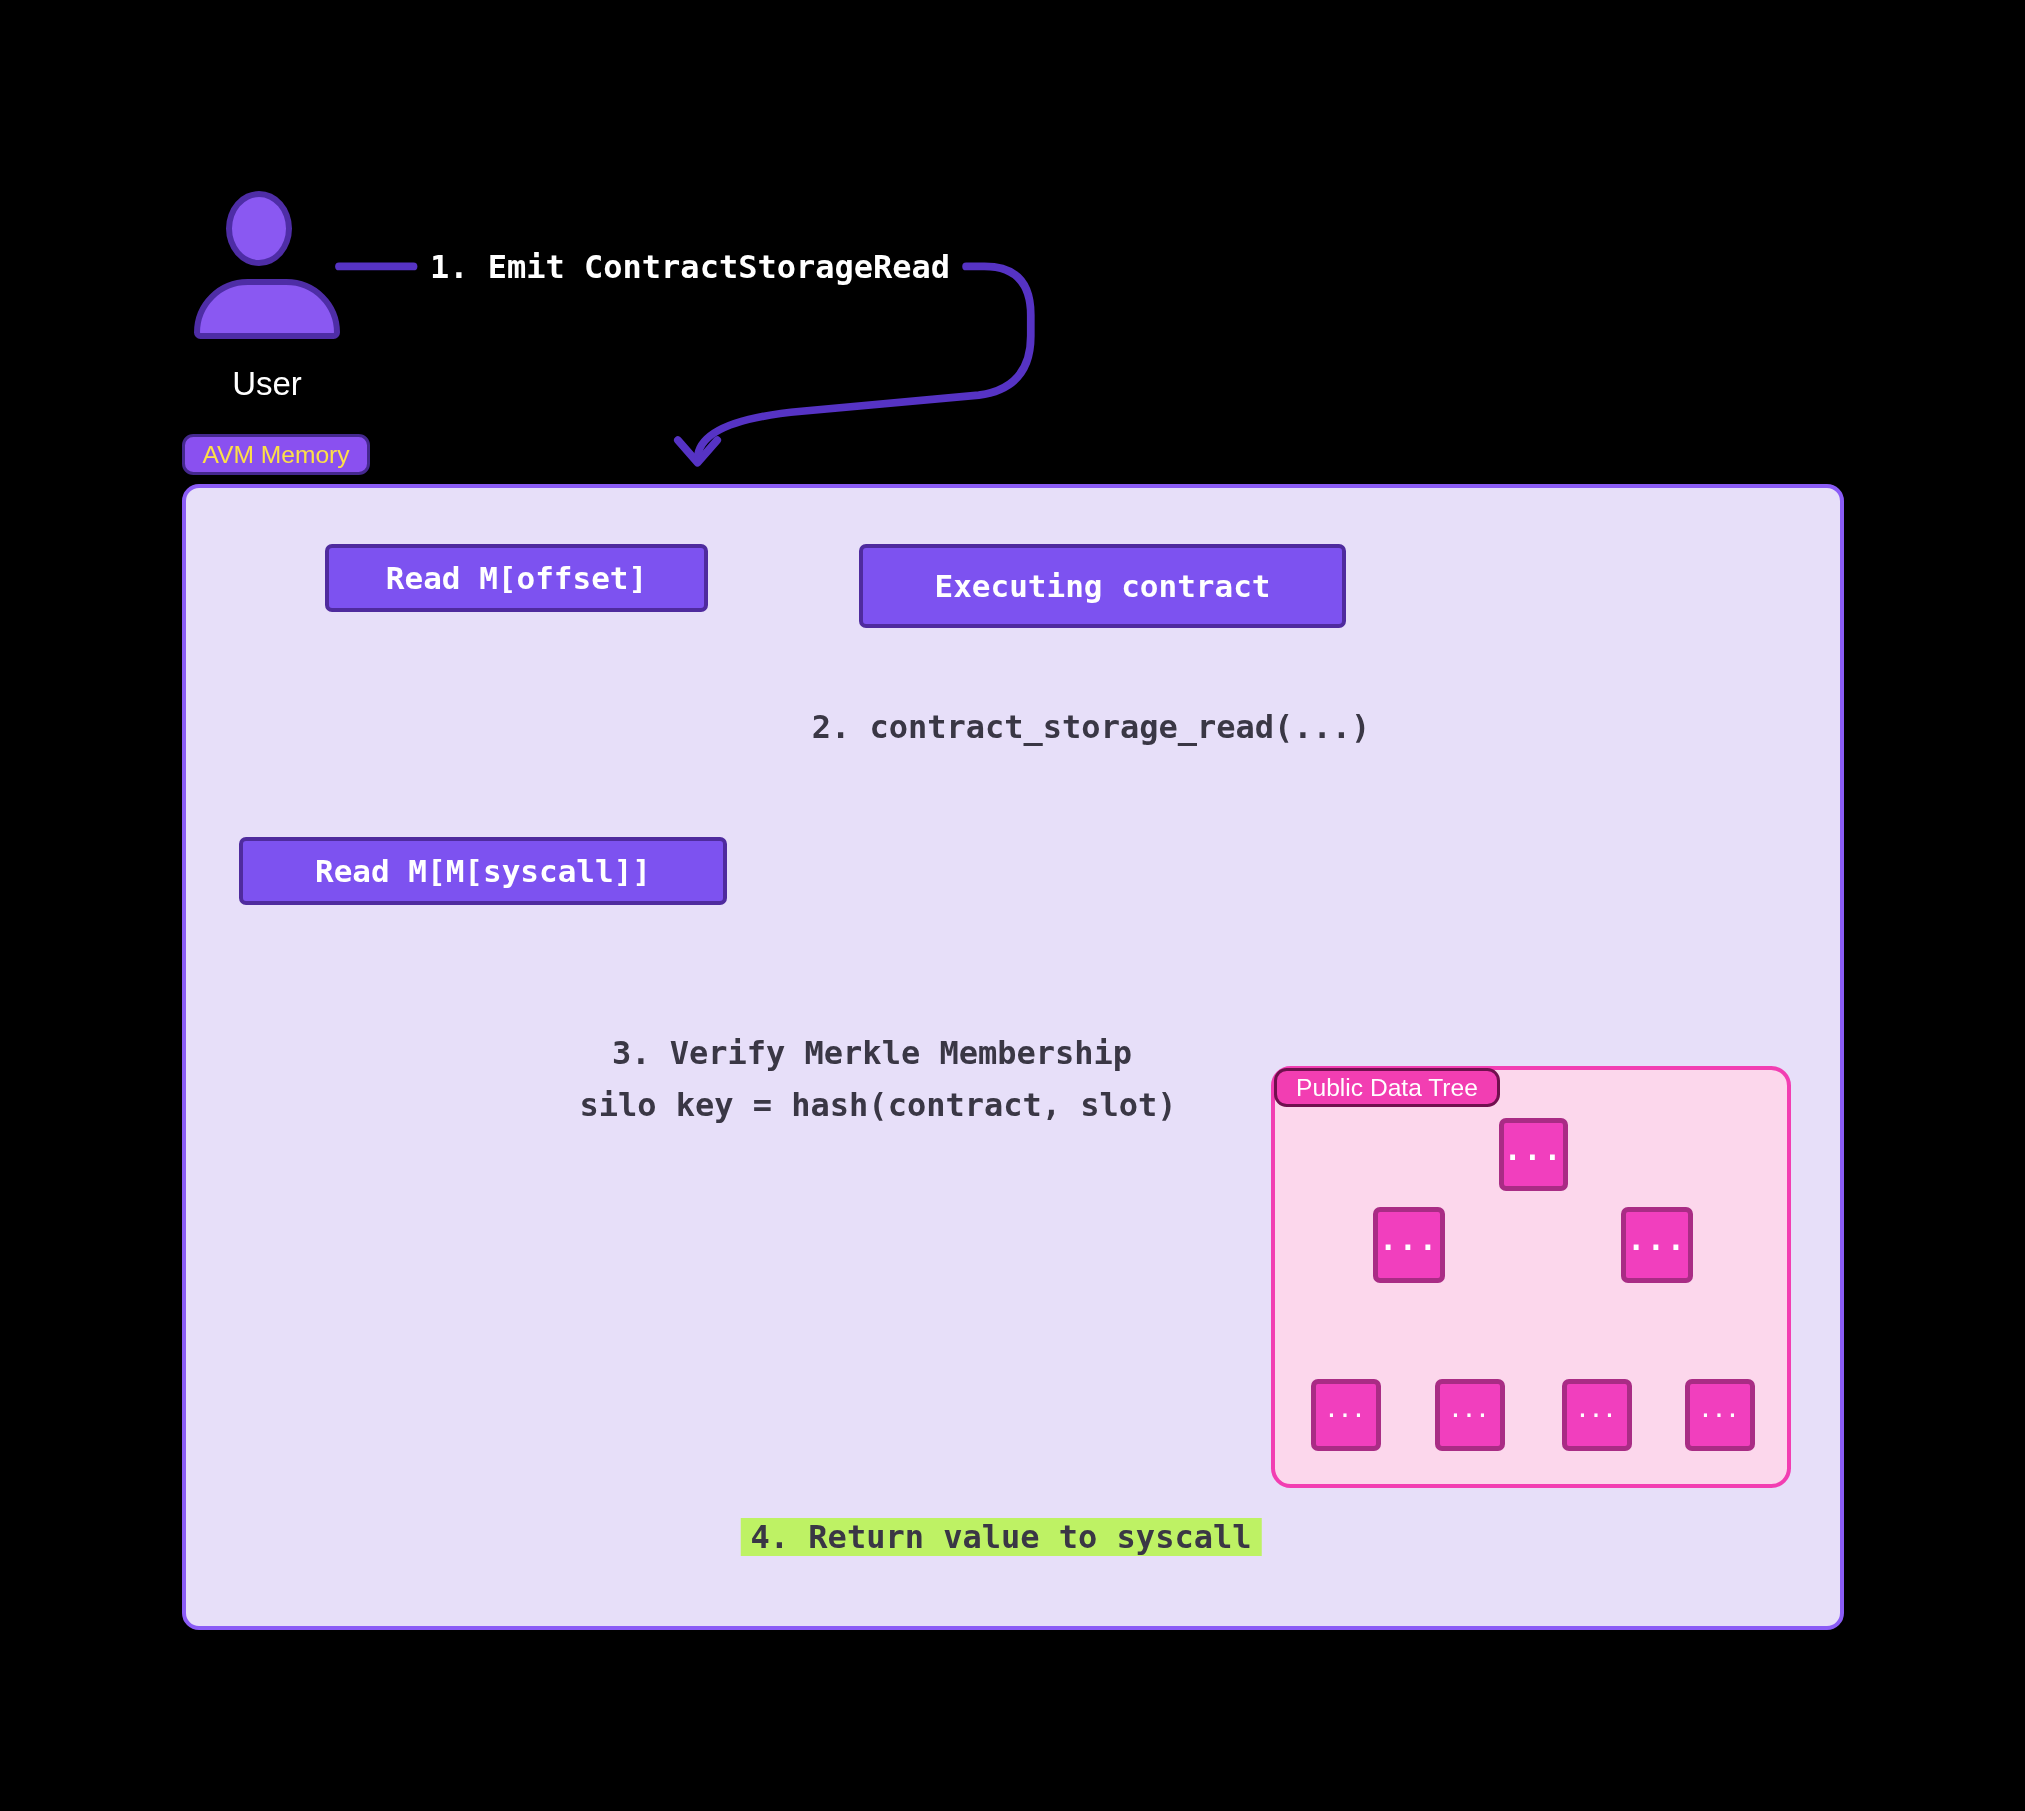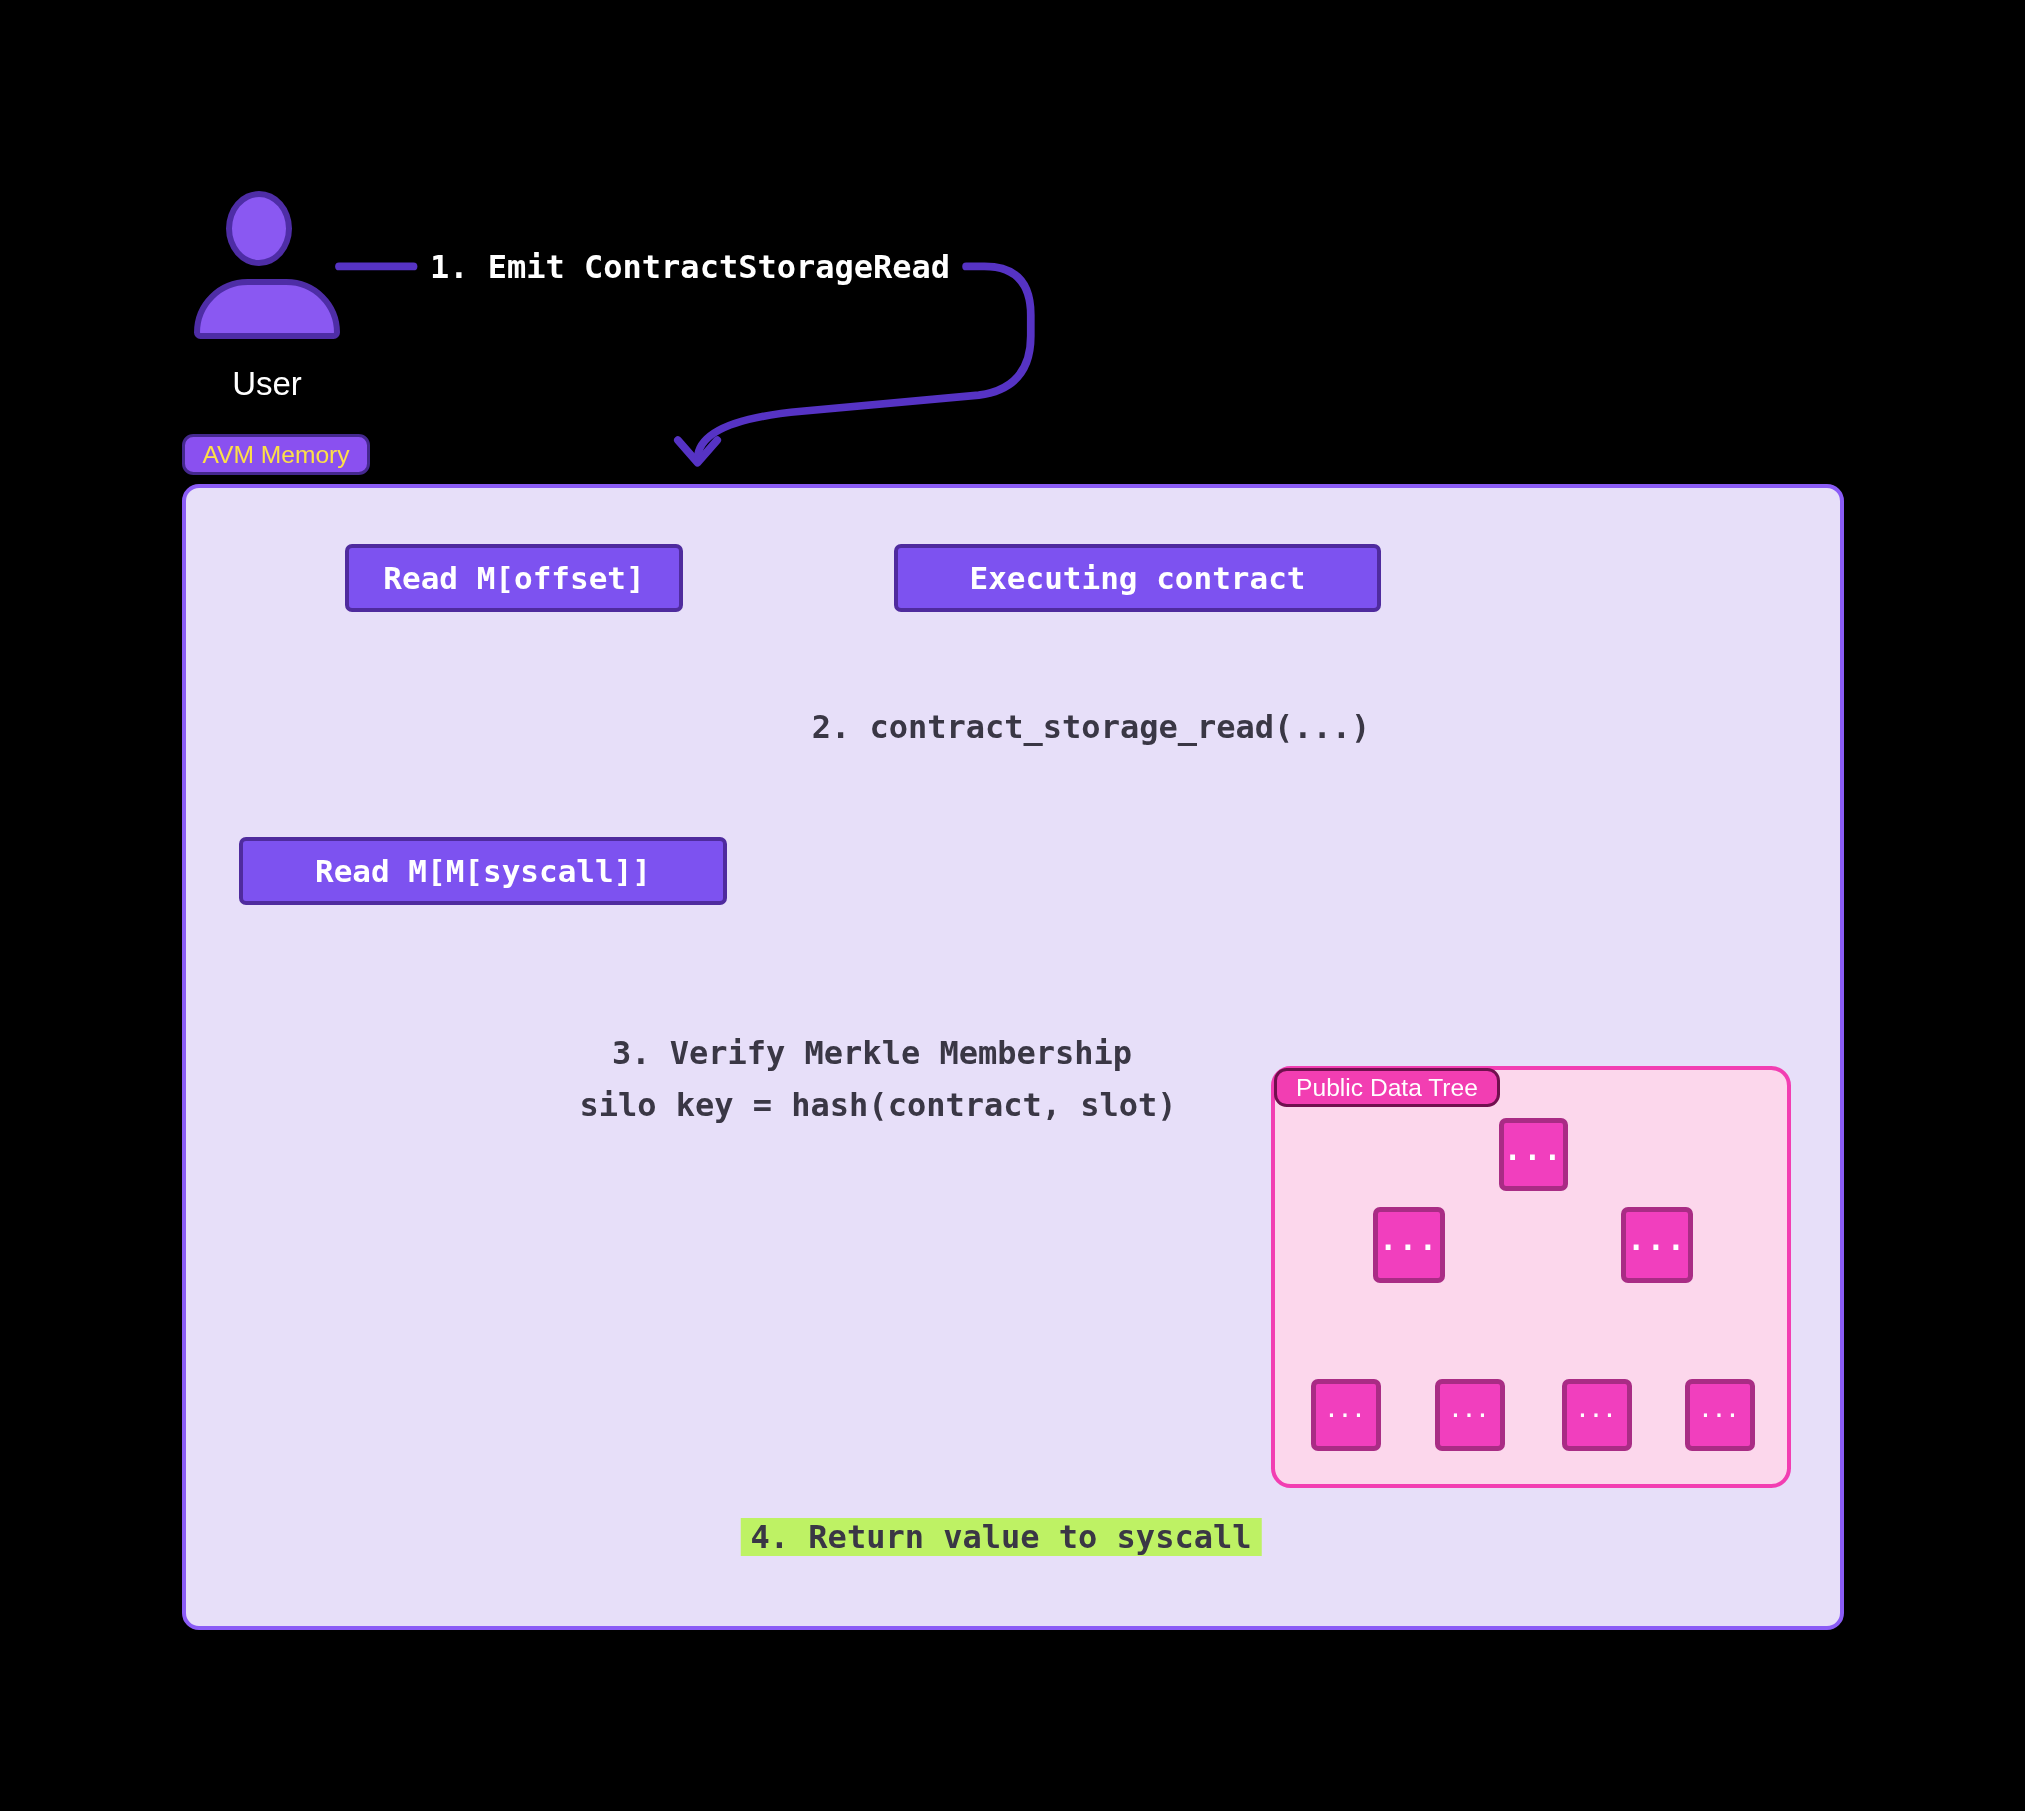--- a/index.html
+++ b/index.html
@@ -47,22 +47,22 @@
     left:182px;top:484px;width:1662px;height:1146px;
     background:#e7dff9;border:4.2px solid #8b5cf6;border-radius:17px;
     box-sizing:border-box;
   }
   .pbtn{
     background:#7d52f0;border:4.9px solid #4f2b9e;border-radius:7px;
     box-sizing:border-box;
     display:flex;align-items:center;justify-content:center;
     color:#fff;font-size:31px;font-weight:bold;white-space:nowrap;
   }
-  .btn-read-offset{left:325px;top:544px;width:338px;height:68px;margin-left:20px;}
-  .btn-executing{left:859px;top:544px;width:487px;height:68px;margin-left:35px;}
+  .btn-read-offset{left:325px;top:544px;width:383px;height:68px;}
+  .btn-executing{left:859px;top:544px;width:487px;height:84px;}
   .btn-assert{left:240px;top:691px;width:488px;height:68px;}
   .btn-read-indirect{left:239px;top:837px;width:488px;height:68px;}
   
   .pdt-box{
     left:1271px;top:1066px;width:520px;height:422px;
     background:#fcd7ec;border:4.2px solid #f23eb2;border-radius:19.7px;
     box-sizing:border-box;
   }
   .pdt-pill{
     left:1274px;top:1068px;width:226px;height:39px;

